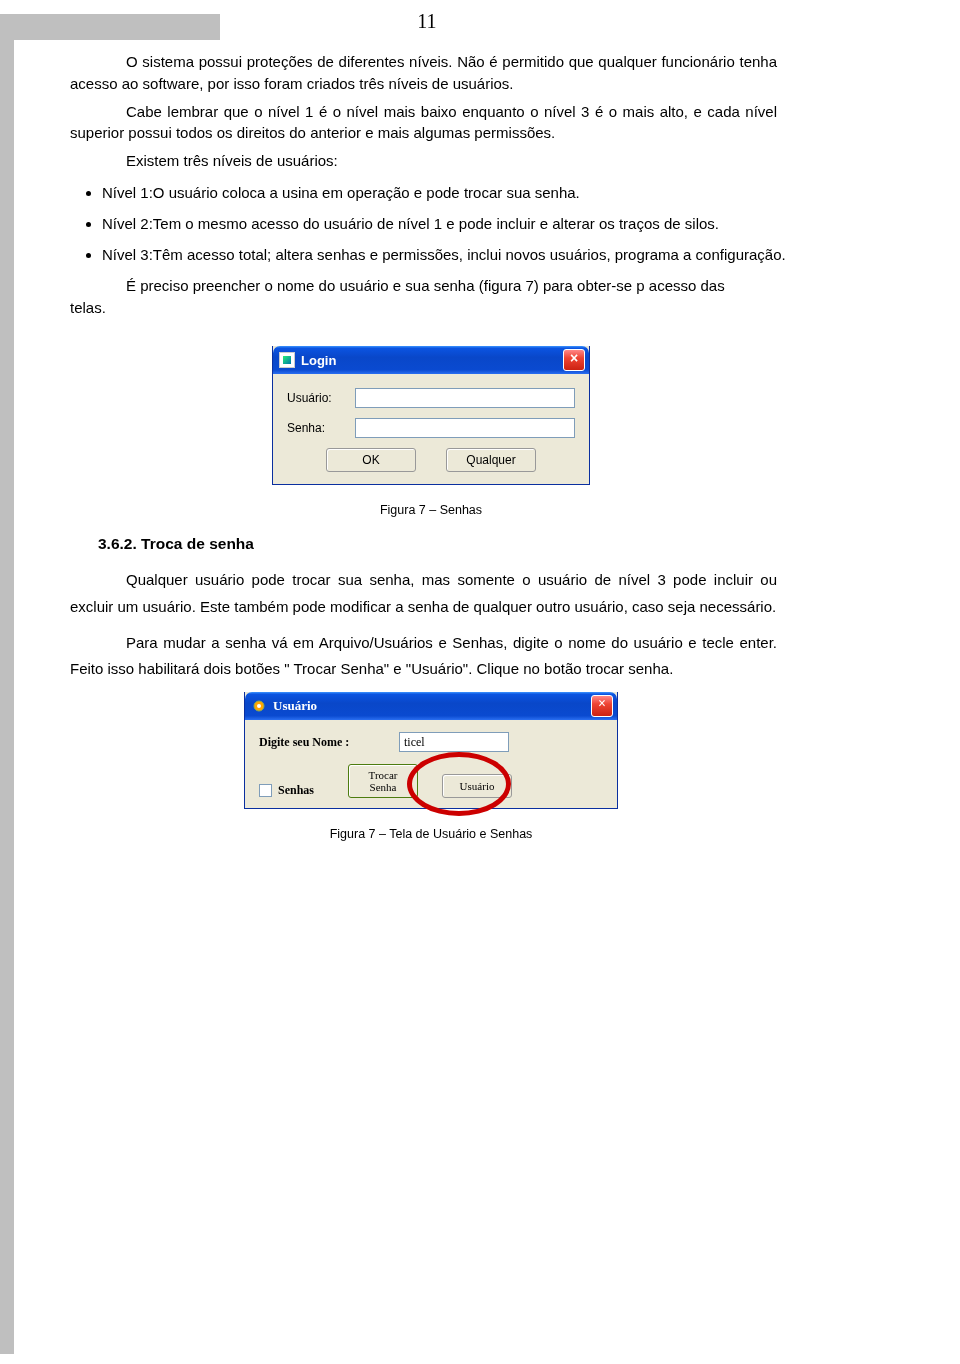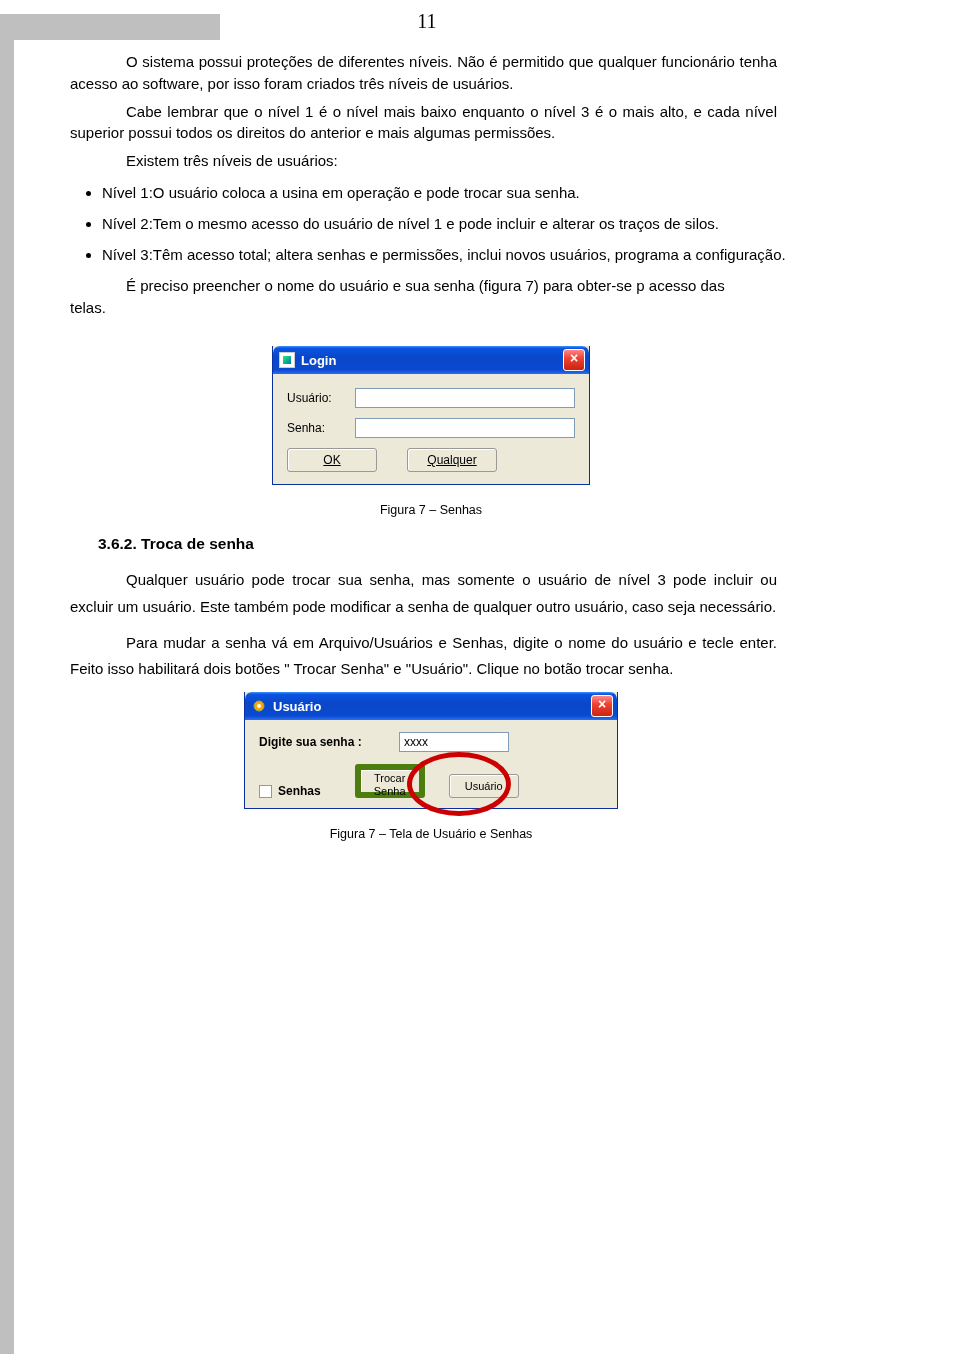--- a/index.html
+++ b/index.html
@@ -157,24 +157,23 @@
     height: 20px;
     border: 1px solid #7f9db9;
     background: #fff;
     box-sizing: border-box;
     padding: 0 4px;
     font-family: inherit;
     font-size: 12px;
   }
   .login-buttons {
     display: flex;
-    justify-content: flex-start;
+    justify-content: center;
     gap: 30px;
     margin-top: 10px;
-    text-decoration: underline;
   }
   .xp-button {
     width: 90px;
     height: 24px;
     background: #ece9d8;
     border: 1px solid #999;
     border-radius: 3px;
     font-family: inherit;
     font-size: 12px;
     cursor: pointer;
@@ -185,21 +184,21 @@
   .usuario-wrap {
     margin: 10px 0 4px 0;
     display: flex;
     justify-content: center;
   }
   .usuario-dialog {
     width: 372px;
     border: 1px solid #0a2f9f;
     border-top: none;
     background: #ece9d8;
-    font-family: Liberation Sans, sans-serif;
+    font-family: Liberation Serif, serif;
     font-size: 12px;
     color: #000;
   }
   .usuario-body {
     padding: 12px 14px 10px 14px;
   }
   .urow {
     display: flex;
     align-items: center;
     margin-bottom: 12px;
@@ -227,21 +226,21 @@
     width: 13px;
     height: 13px;
     border: 1px solid #7f9db9;
     background: #fff;
     box-sizing: border-box;
   }
   .btn-stack {
     width: 70px;
     height: 34px;
     background: #ece9d8;
-    border: 6px solid #4d7c0f;
+    border: 1px solid #4d7c0f;
     border-radius: 3px;
     font-family: inherit;
     font-size: 11px;
     cursor: pointer;
     box-shadow: inset 1px 1px 0 #fff;
     line-height: 1.15;
     padding: 2px 0;
     text-align: center;
   }
   .btn-small {
@@ -337,22 +336,22 @@
             <svg viewBox="0 0 16 16">
                 <circle cx="8" cy="8" r="5" fill="#ffa500" stroke="#8a5" stroke-width="1"></circle>
                 <circle cx="8" cy="8" r="2" fill="#fff"></circle>
               </svg>
           </span>
           <span class="xp-title">Usuário</span>
           <span class="xp-close">×</span>
         </div>
         <div class="usuario-body">
           <div class="urow">
-            <label class="bold">Digite sua senha :</label>
-            <input class="xp-input" value="xxxx" style="">
+            <label class="bold">Digite seu Nome :</label>
+            <input class="xp-input" value="ticel" style="">
           </div>
           <div class="bottom-row">
             <div class="chk-wrap">
               <span class="chk"></span>
               <span>Senhas</span>
             </div>
             <button class="btn-stack">
               <span>Trocar</span><br><span>Senha</span>
             </button>
             <button class="btn-small">Usuário</button>

